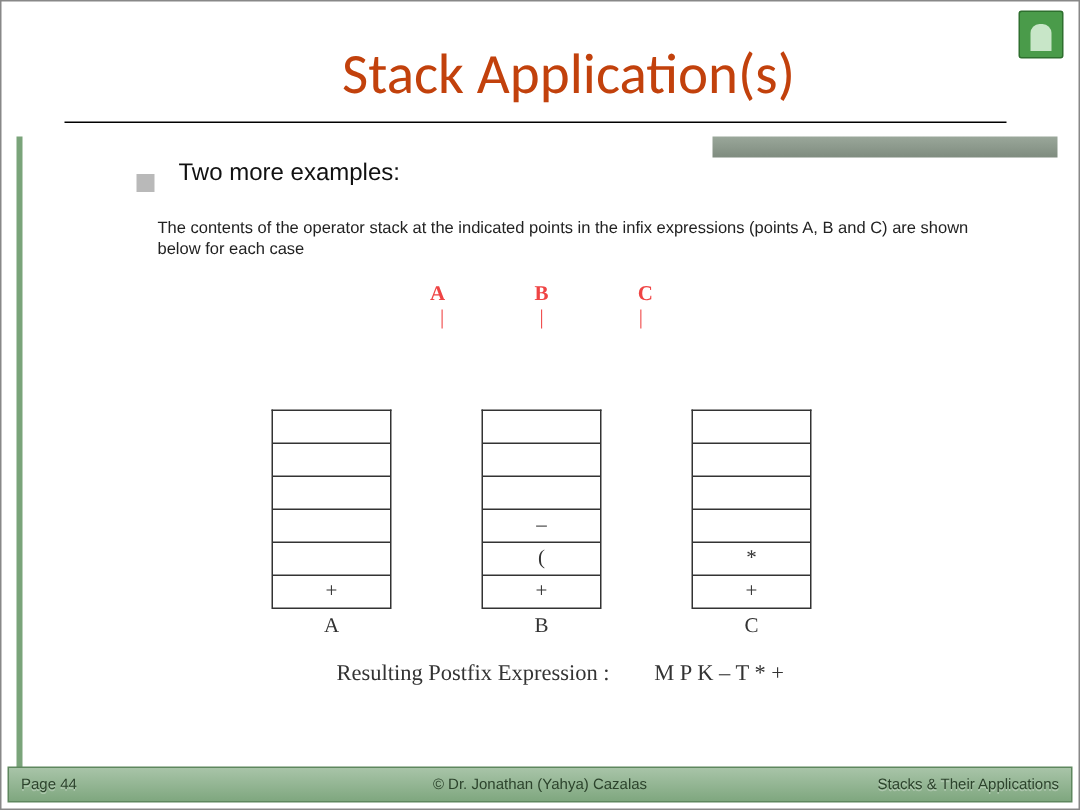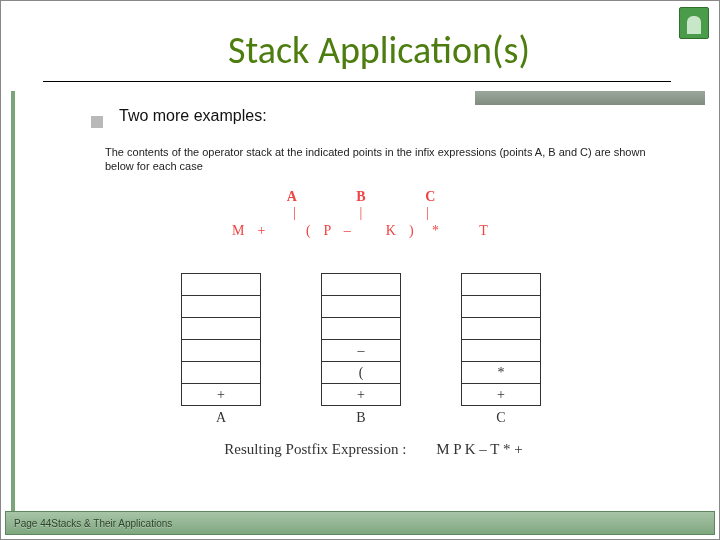--- a/index.html
+++ b/index.html
@@ -4,21 +4,21 @@
 <style>
   * { margin: 0; padding: 0; box-sizing: border-box; }
   html, body { width: 720px; height: 540px; font-family: Arial, sans-serif; background: #fff; overflow: hidden; }
   .slide {
     width: 720px; height: 540px; position: relative;
     border: 1px solid #888;
   }
   .top-rule { position: absolute; top: 80px; left: 42px; width: 628px; height: 1px; background: #000; }
   .title {
     position: absolute; top: 26px; left: 0; width: 720px;
-    text-align: center; font-size: 38px; font-family: Calibri, Arial, sans-serif; color: #4d7c0f; padding-left: 36px;
+    text-align: center; font-size: 38px; font-family: Calibri, Arial, sans-serif; color: #c2410c; padding-left: 36px;
   }
   .logo {
     position: absolute; top: 6px; right: 10px; width: 30px; height: 32px;
     background: #4a9b4a; border: 1px solid #2e6f2e; border-radius: 2px;
     display: flex; align-items: flex-end; justify-content: center;
   }
   .logo::before { content: ""; width: 14px; height: 18px; background: #c8e6c8; border-radius: 6px 6px 0 0; margin-bottom: 4px; }
   .accent-bar {
     position: absolute; top: 90px; right: 14px; width: 230px; height: 14px;
     background: linear-gradient(#9aa79a, #7f8c7f);
@@ -58,21 +58,21 @@
   .stack-label { margin-top: 4px; font-family: "Times New Roman", serif; font-size: 14px; color: #333; }
   .result {
     position: absolute; top: 440px; left: 0; width: 720px; text-align: center;
     font-family: "Times New Roman", serif; font-size: 15px; color: #333; padding-left: 25px;
   }
   .result .lbl { margin-right: 26px; }
   .footer-bar {
     position: absolute; left: 4px; right: 4px; bottom: 4px; height: 24px;
     background: linear-gradient(#a8c4a8, #7fa77f);
     border: 1px solid #5e875e;
-    display: flex; align-items: center; justify-content: flex-start;
+    display: flex; align-items: center; justify-content: space-between;
     font-size: 10px; color: #2c432c; padding: 4px 8px;
     font-family: Arial, sans-serif;
   }
   .footer-bar .mid { position: absolute; left: 0; right: 0; text-align: center; }
   .footer-bar .l, .footer-bar .r { position: relative; z-index: 1; text-shadow: 0 1px 0 rgba(255,255,255,.3); }
 </style>
 </head>
 <body>
 
 <div class="slide">
@@ -92,21 +92,20 @@
     <div class="expr-labels">
       <span>A</span>
       <span>B</span>
       <span>C</span>
     </div>
     <div class="expr-ticks">
       <span>|</span>
       <span>|</span>
       <span>|</span>
     </div>
-    <div class="expr-line">M  +       (  P  –      K  )   *       T</div>
   </div>
 
   <div class="stacks">
     <div class="stack">
       <div class="stack-box">
         <div class="cell"></div>
         <div class="cell"></div>
         <div class="cell"></div>
         <div class="cell"></div>
         <div class="cell"></div>
@@ -138,16 +137,17 @@
     </div>
   </div>
 
   <div class="result">
     <span class="lbl">Resulting Postfix Expression :</span>
     <span>M   P   K   –   T   *   +</span>
   </div>
 
   <div class="footer-bar">
     <span class="l">Page 44</span>
+    <span class="mid">© Dr. Jonathan (Yahya) Cazalas</span>
     <span class="r">Stacks &amp; Their Applications</span>
   </div>
 
 </div>
 
 </body></html>

